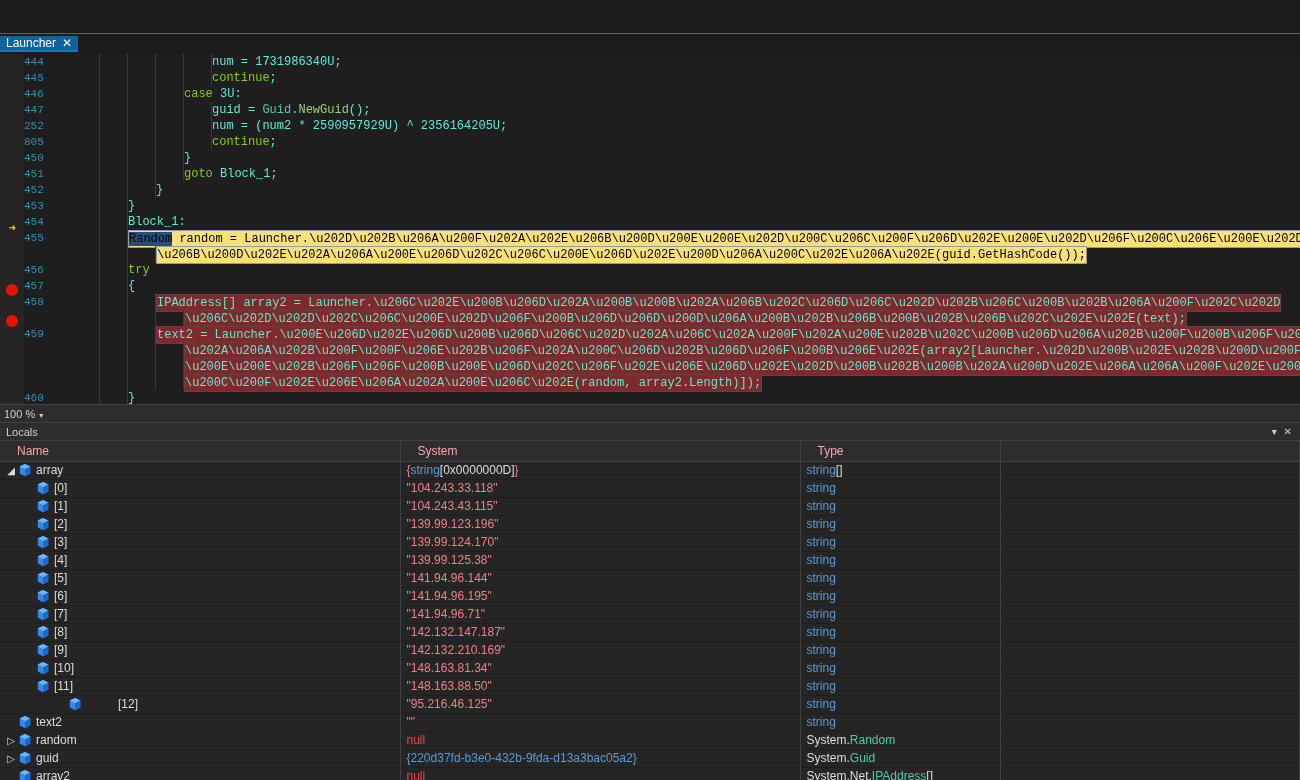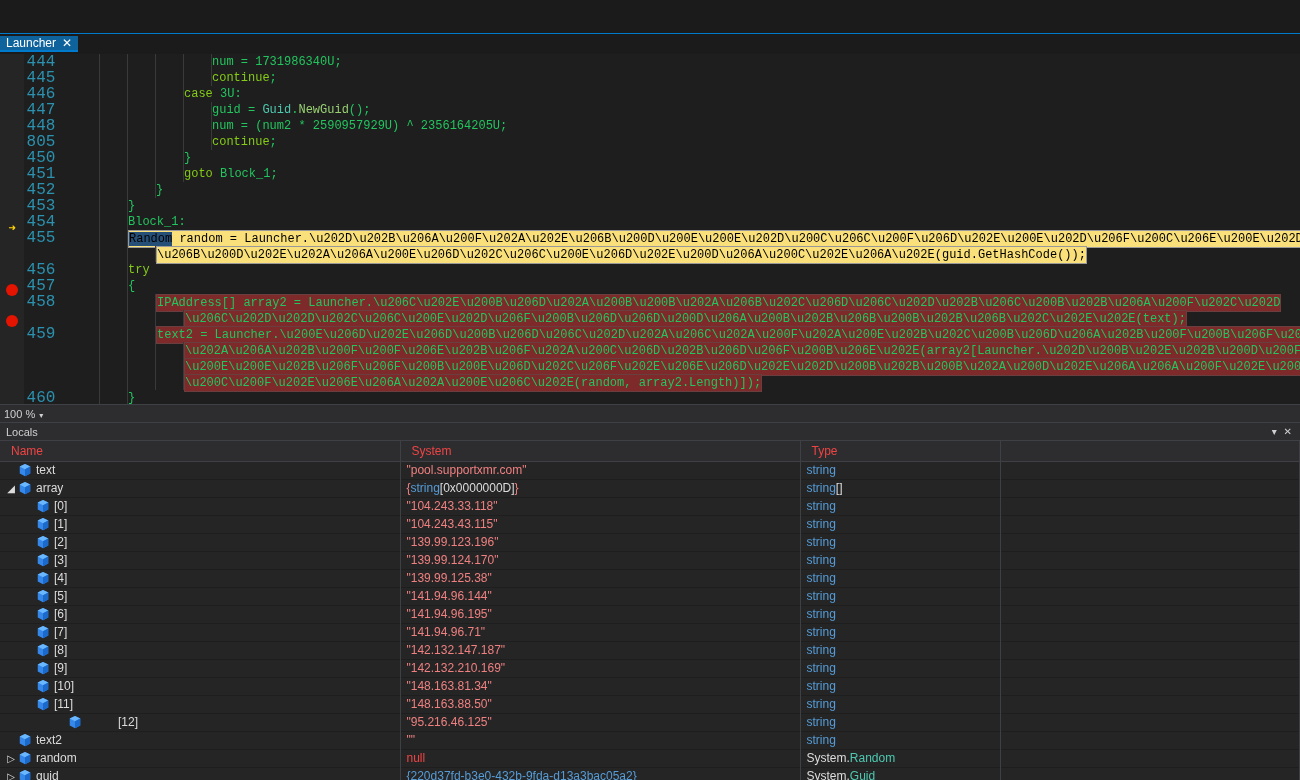--- a/index.html
+++ b/index.html
@@ -4,41 +4,41 @@
 <style>
   * { margin:0; padding:0; box-sizing:border-box; }
   body { font-family: Consolas, 'Courier New', monospace; font-size:12px; background:#1b1b1c; color:#dcdcdc; width:1300px; height:780px; overflow:hidden; }
   .root { display:flex; flex-direction:column; height:100%; }
   .tab-bar { height:21px; background:#1b1b1c; display:flex; align-items:center; border-top:1px solid #007acc;margin-top:33px; }
   .tab { background:#0e639c; display:flex; align-items:center; padding:0 6px; color:#fff; font-family:"Segoe UI",Arial,sans-serif; font-size:12px; border-bottom:2px solid #007acc; }
   .tab .close { margin-left:6px; font-size:12px; cursor:pointer; }
   .editor { flex:0 0 auto; display:flex; height:350px; overflow:hidden; background:#1e1e1e; }
   .gutter-margin { width:24px; background:#252526; display:flex; flex-direction:column; font-size:12px; line-height:16px; }
   .gutter-margin .g { height:16px; display:flex; align-items:center; justify-content:center; }
-  .line-numbers { width:40px; text-align:center; padding-right:6px; color:#2b91af; font-size:16px; line-height:16px; background:#1e1e1e; }
+  .line-numbers { width:40px; text-align:left; padding-right:6px; color:#2b91af; font-size:11px; line-height:16px; background:#1e1e1e; }
   .line-numbers .n { height:16px; }
   .code-area { position:relative; flex:1; overflow:auto; white-space:pre; font-size:12px; line-height:16px; }
   .code-line { position:relative; height:16px; padding-left:8px; }
   .tok-kw { color:#84cc16; }
   .tok-type { color:#4ec9b0; }
   .tok-method { color:#98d073; }
   .tok-sel { background:#264f78; }
-  .tok-default { color:#22c55e; }
+  .tok-default { color:#5eead4; }
   .hl-yellow { background:#fae07a; color:#000; border:1px solid #999; display:inline-block; }
   .hl-red { background:#7e2a2a; color:#fff; display:inline-block; border:1px solid #6a3e3e; }
   .bp { width:12px; height:12px; border-radius:50%; background:#e51400; }
   .ip-arrow { font-size:12px; color:#ffd500; }
   .zoom-bar { height:18px; background:#2d2d30; display:flex; align-items:center; color:#d0d0d0; font-family:"Segoe UI",Arial,sans-serif; font-size:11px; padding:0 4px; border-top:1px solid #3f3f46; }
   .zoom-bar .drop { display:flex; align-items:flex-end; }
   .zoom-bar .chev { margin-left:4px; font-size:8px; }
   .locals-header { height:18px; background:#2d2d30; color:#d0d0d0; font-family:"Segoe UI",Arial,sans-serif; font-size:11px; padding:1px 6px; display:flex; align-items:center; justify-content:space-between; border-top:1px solid #3f3f46; }
   .locals-header .winopts { font-size:10px; letter-spacing:2px; }
   .locals { flex:1; overflow:auto; background:#252526; border-top:1px solid #3f3f46; }
   table.locals-table { width:100%; border-collapse:collapse; font-family:"Segoe UI",Arial,sans-serif; font-size:12px; table-layout:fixed; }
-  table.locals-table th { background:#2d2d30; color:#ef4444; text-align:left; font-weight:normal; padding:2px 11px; border-right:1px solid #3f3f46; border-bottom:1px solid #3f3f46; height:20px; }
+  table.locals-table th { background:#2d2d30; color:#fca5a5; text-align:left; font-weight:normal; padding:2px 17px; border-right:1px solid #3f3f46; border-bottom:1px solid #3f3f46; height:20px; }
   table.locals-table td { padding:1px 6px; border-right:1px solid #3f3f46; height:18px; color:#dcdcdc; vertical-align:middle; white-space:nowrap; overflow:hidden; text-overflow:ellipsis; }
   table.locals-table tr { border-bottom:1px solid #1e1e1e; }
   .cell-name { display:flex; align-items:center; }
   .expander { width:10px; display:inline-block; text-align:center; color:#dcdcdc; font-size:10px; margin-right:2px; }
   .var-icon { width:14px; height:14px; margin-right:4px; position:relative; }
   .var-icon svg { width:14px; height:14px; }
   .val-red { color:#f08080; }
   .val-gray { color:#ef4444; }
   .val-curly { color:#dcdcdc; }
   .type-link { color:#569cd6; }
@@ -91,21 +91,21 @@
         <div class="g"></div>
         <div class="g"></div>
         <div class="g"></div>
         <div class="g"></div>
       </div>
     <div class="line-numbers" id="lnums">
         <div class="n">444</div>
         <div class="n">445</div>
         <div class="n">446</div>
         <div class="n">447</div>
-        <div class="n">448</div>
+        <div class="n">252</div>
         <div class="n">805</div>
         <div class="n">450</div>
         <div class="n">451</div>
         <div class="n">452</div>
         <div class="n">453</div>
         <div class="n">454</div>
         <div class="n">455</div>
         <div class="n"></div>
         <div class="n">456</div>
         <div class="n">457</div>
@@ -145,36 +145,20 @@
           <th>Name</th>
           <th>System</th>
           <th>Type</th>
           <th></th>
         </tr>
       </thead>
       <tbody id="locals-body">
           <tr>
             <td>
               <div class="cell-name" style="padding-left: 0px;">
-                <span class="expander"></span>
-                <span class="var-icon"><svg viewBox="0 0 16 16">
-                    <path d="M8 1l6 3v8l-6 3-6-3V4z" fill="#3794ff" opacity="0.9"></path>
-                    <path d="M8 1l6 3-6 3-6-3z" fill="#6ab7ff"></path>
-                    <path d="M8 7v8l6-3V4z" fill="#1b6acb"></path>
-                  </svg></span>
-                <span>text</span>
-              </div>
-            </td>
-            <td><span class="val-red">"pool.supportxmr.com"</span></td>
-            <td><span class="type-link">string</span></td>
-            <td></td>
-          </tr>
-          <tr>
-            <td>
-              <div class="cell-name" style="padding-left: 0px;">
                 <span class="expander">◢</span>
                 <span class="var-icon"><svg viewBox="0 0 16 16">
                     <path d="M8 1l6 3v8l-6 3-6-3V4z" fill="#3794ff" opacity="0.9"></path>
                     <path d="M8 1l6 3-6 3-6-3z" fill="#6ab7ff"></path>
                     <path d="M8 7v8l6-3V4z" fill="#1b6acb"></path>
                   </svg></span>
                 <span>array</span>
               </div>
             </td>
             <td><span class="val-curly"><span style="color:#f08080">{</span><span style="color:#569cd6">string</span><span style="color:#dcdcdc">[0x0000000D]</span><span style="color:#f08080">}</span></span></td>

